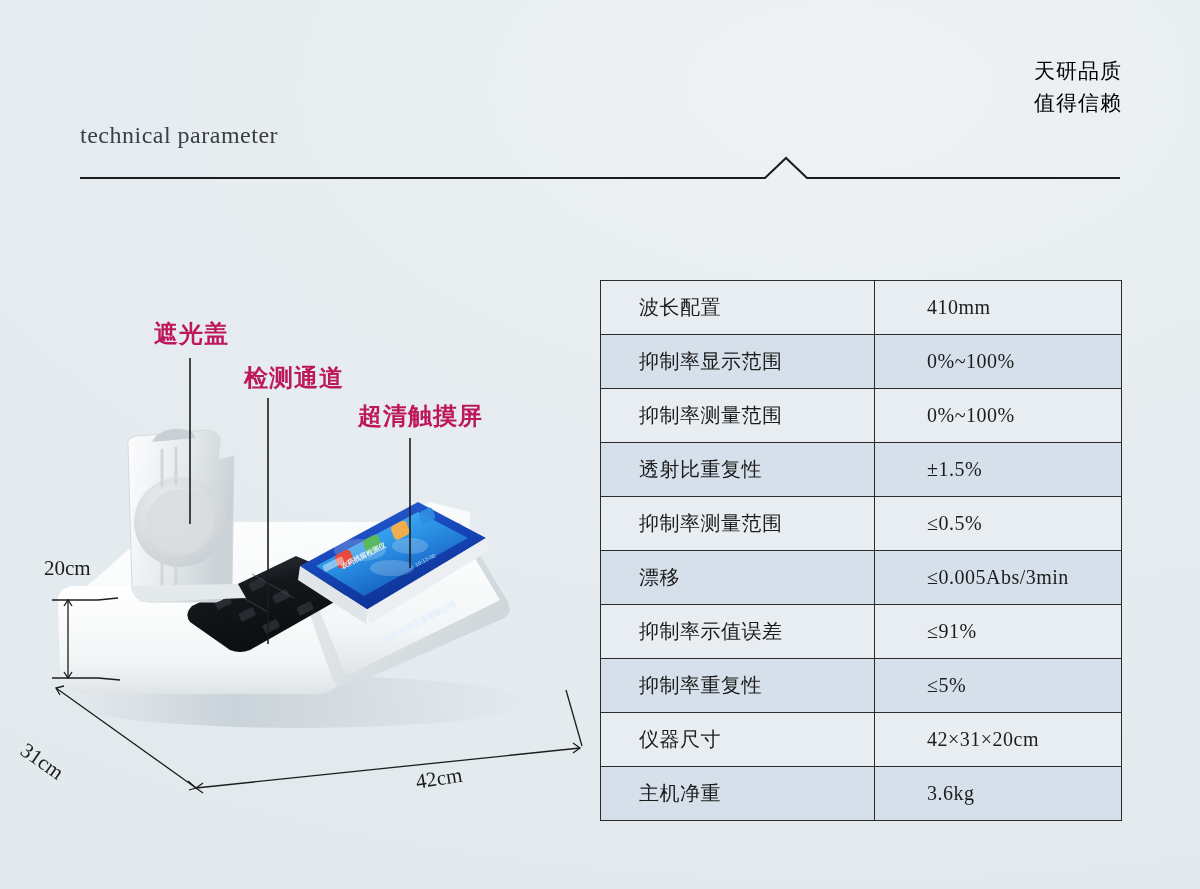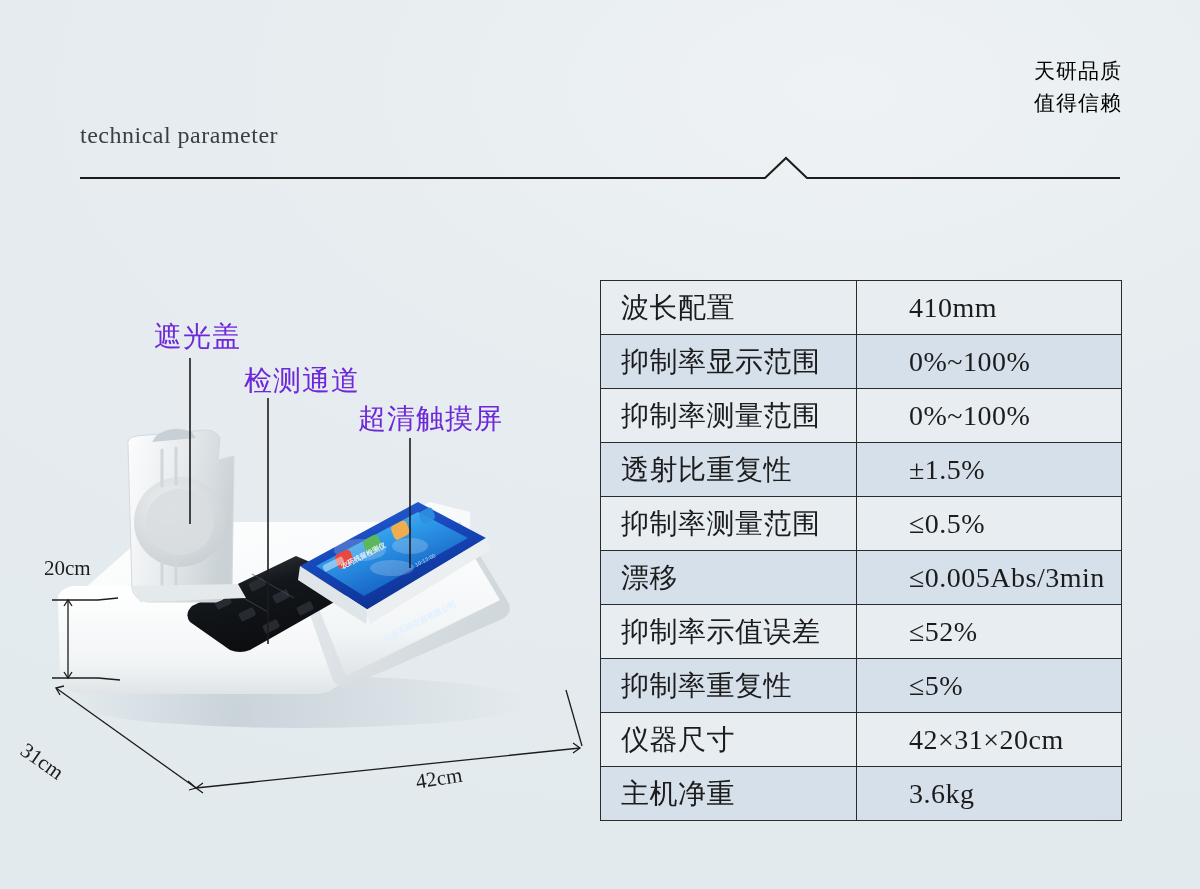--- a/index.html
+++ b/index.html
@@ -40,35 +40,35 @@
 
   
   .spec-table{
     position:absolute;left:600px;top:280px;
     width:522px;border-collapse:collapse;
     table-layout:fixed;
   }
   .spec-table td{
     border:1px solid #2b2b2b;
     height:53px;
-    font-size:28px;
+    font-size:20px;
     color:#1c1c1c;
-    padding:0 0 0 20px;
+    padding:0 0 0 38px;
     font-family:"Liberation Serif","DejaVu Serif",serif;
     letter-spacing:0.5px;
   }
   .spec-table td.k{width:235px;}
   .spec-table td.v{padding-left:52px;}
   .spec-table tr:nth-child(odd)  td{background:#e8edf1;}
   .spec-table tr:nth-child(even) td{background:#d6e0ea;}
 
   
   .callout{
-    position:absolute;font-size:28px;color:#6d28d9;white-space:nowrap;
-    font-family:"Liberation Serif","DejaVu Serif",serif;letter-spacing:1px;
+    position:absolute;font-size:24px;color:#be185d;white-space:nowrap;
+    font-family:"Liberation Serif","DejaVu Serif",serif;letter-spacing:1px;font-weight:bold;
   }
   .dim{
     position:absolute;font-size:21px;color:#1c1c1c;white-space:nowrap;
     font-family:"Liberation Serif","DejaVu Serif",serif;
   }
   .dim.rot31{transform:rotate(35deg);transform-origin:left top;}
   .dim.rot42{transform:rotate(-9deg);transform-origin:left top;}
 
   .screen-txt{
     position:absolute;white-space:nowrap;color:#dff0ff;
@@ -275,21 +275,21 @@
       <tr>
         <td class="k">抑制率测量范围</td>
         <td class="v">≤0.5%</td>
       </tr>
       <tr>
         <td class="k">漂移</td>
         <td class="v">≤0.005Abs/3min</td>
       </tr>
       <tr>
         <td class="k">抑制率示值误差</td>
-        <td class="v">≤52%</td>
+        <td class="v">≤91%</td>
       </tr>
       <tr>
         <td class="k">抑制率重复性</td>
         <td class="v">≤5%</td>
       </tr>
       <tr>
         <td class="k">仪器尺寸</td>
         <td class="v">42×31×20cm</td>
       </tr>
       <tr>

